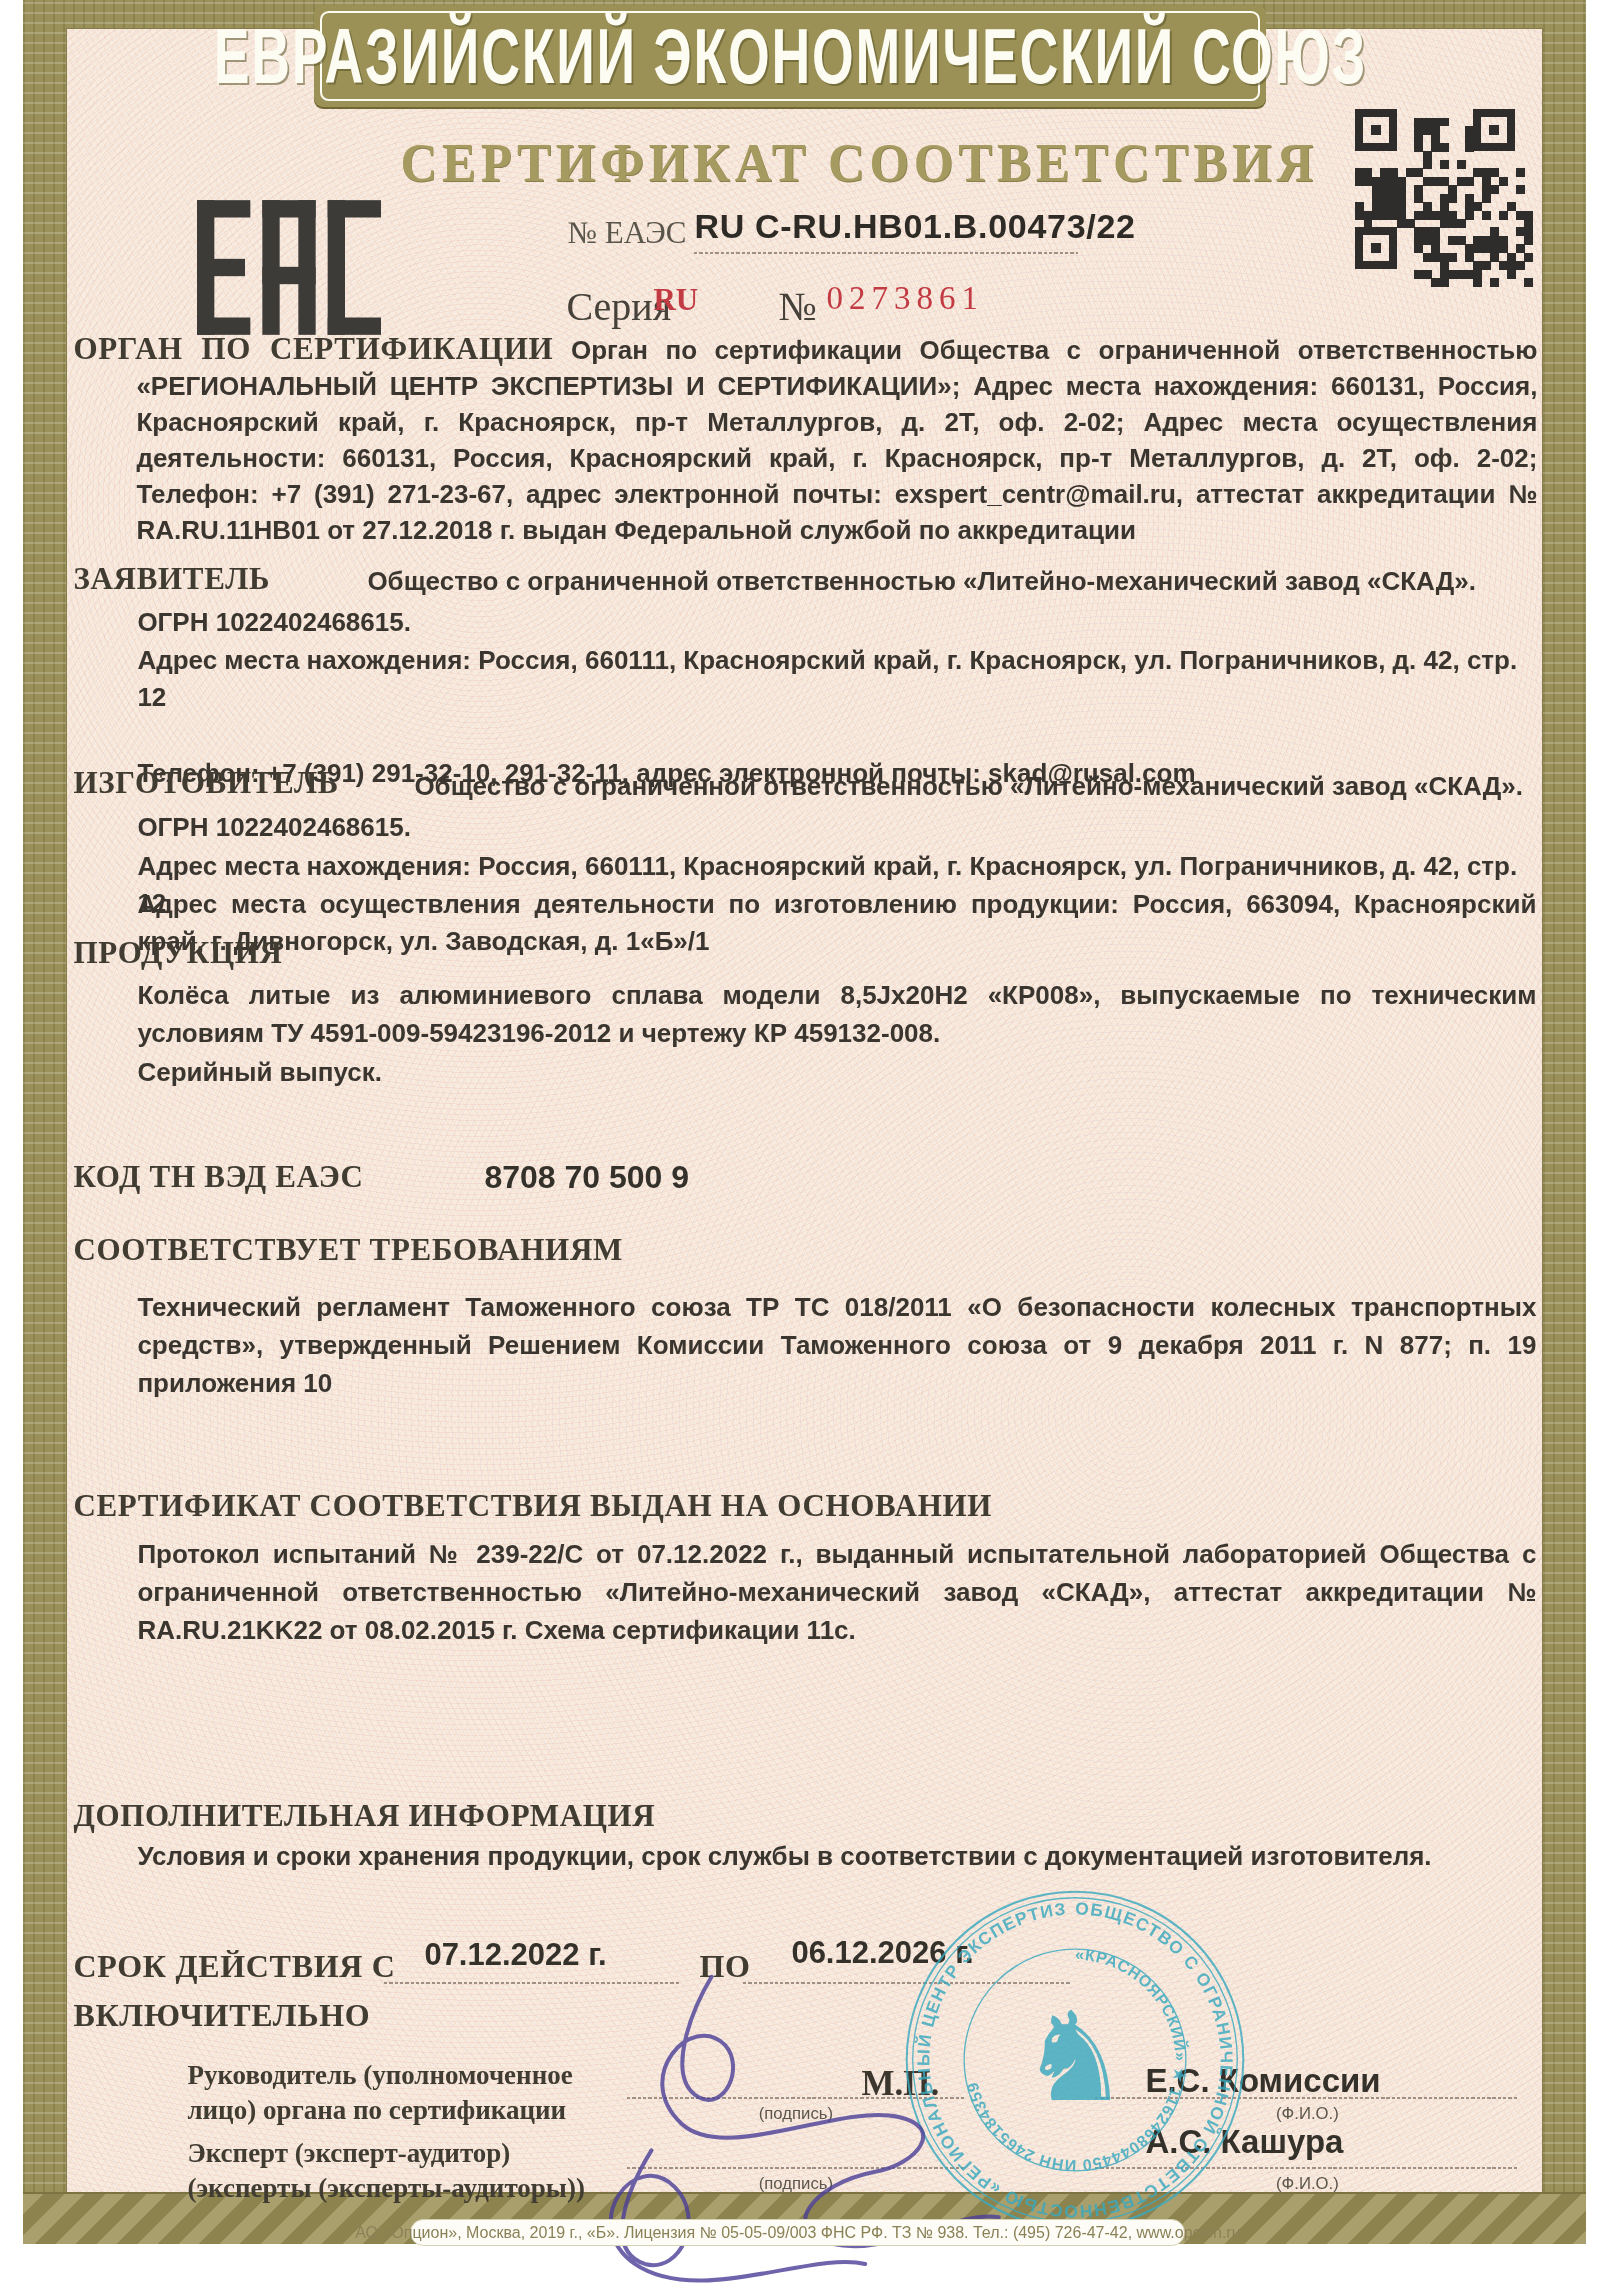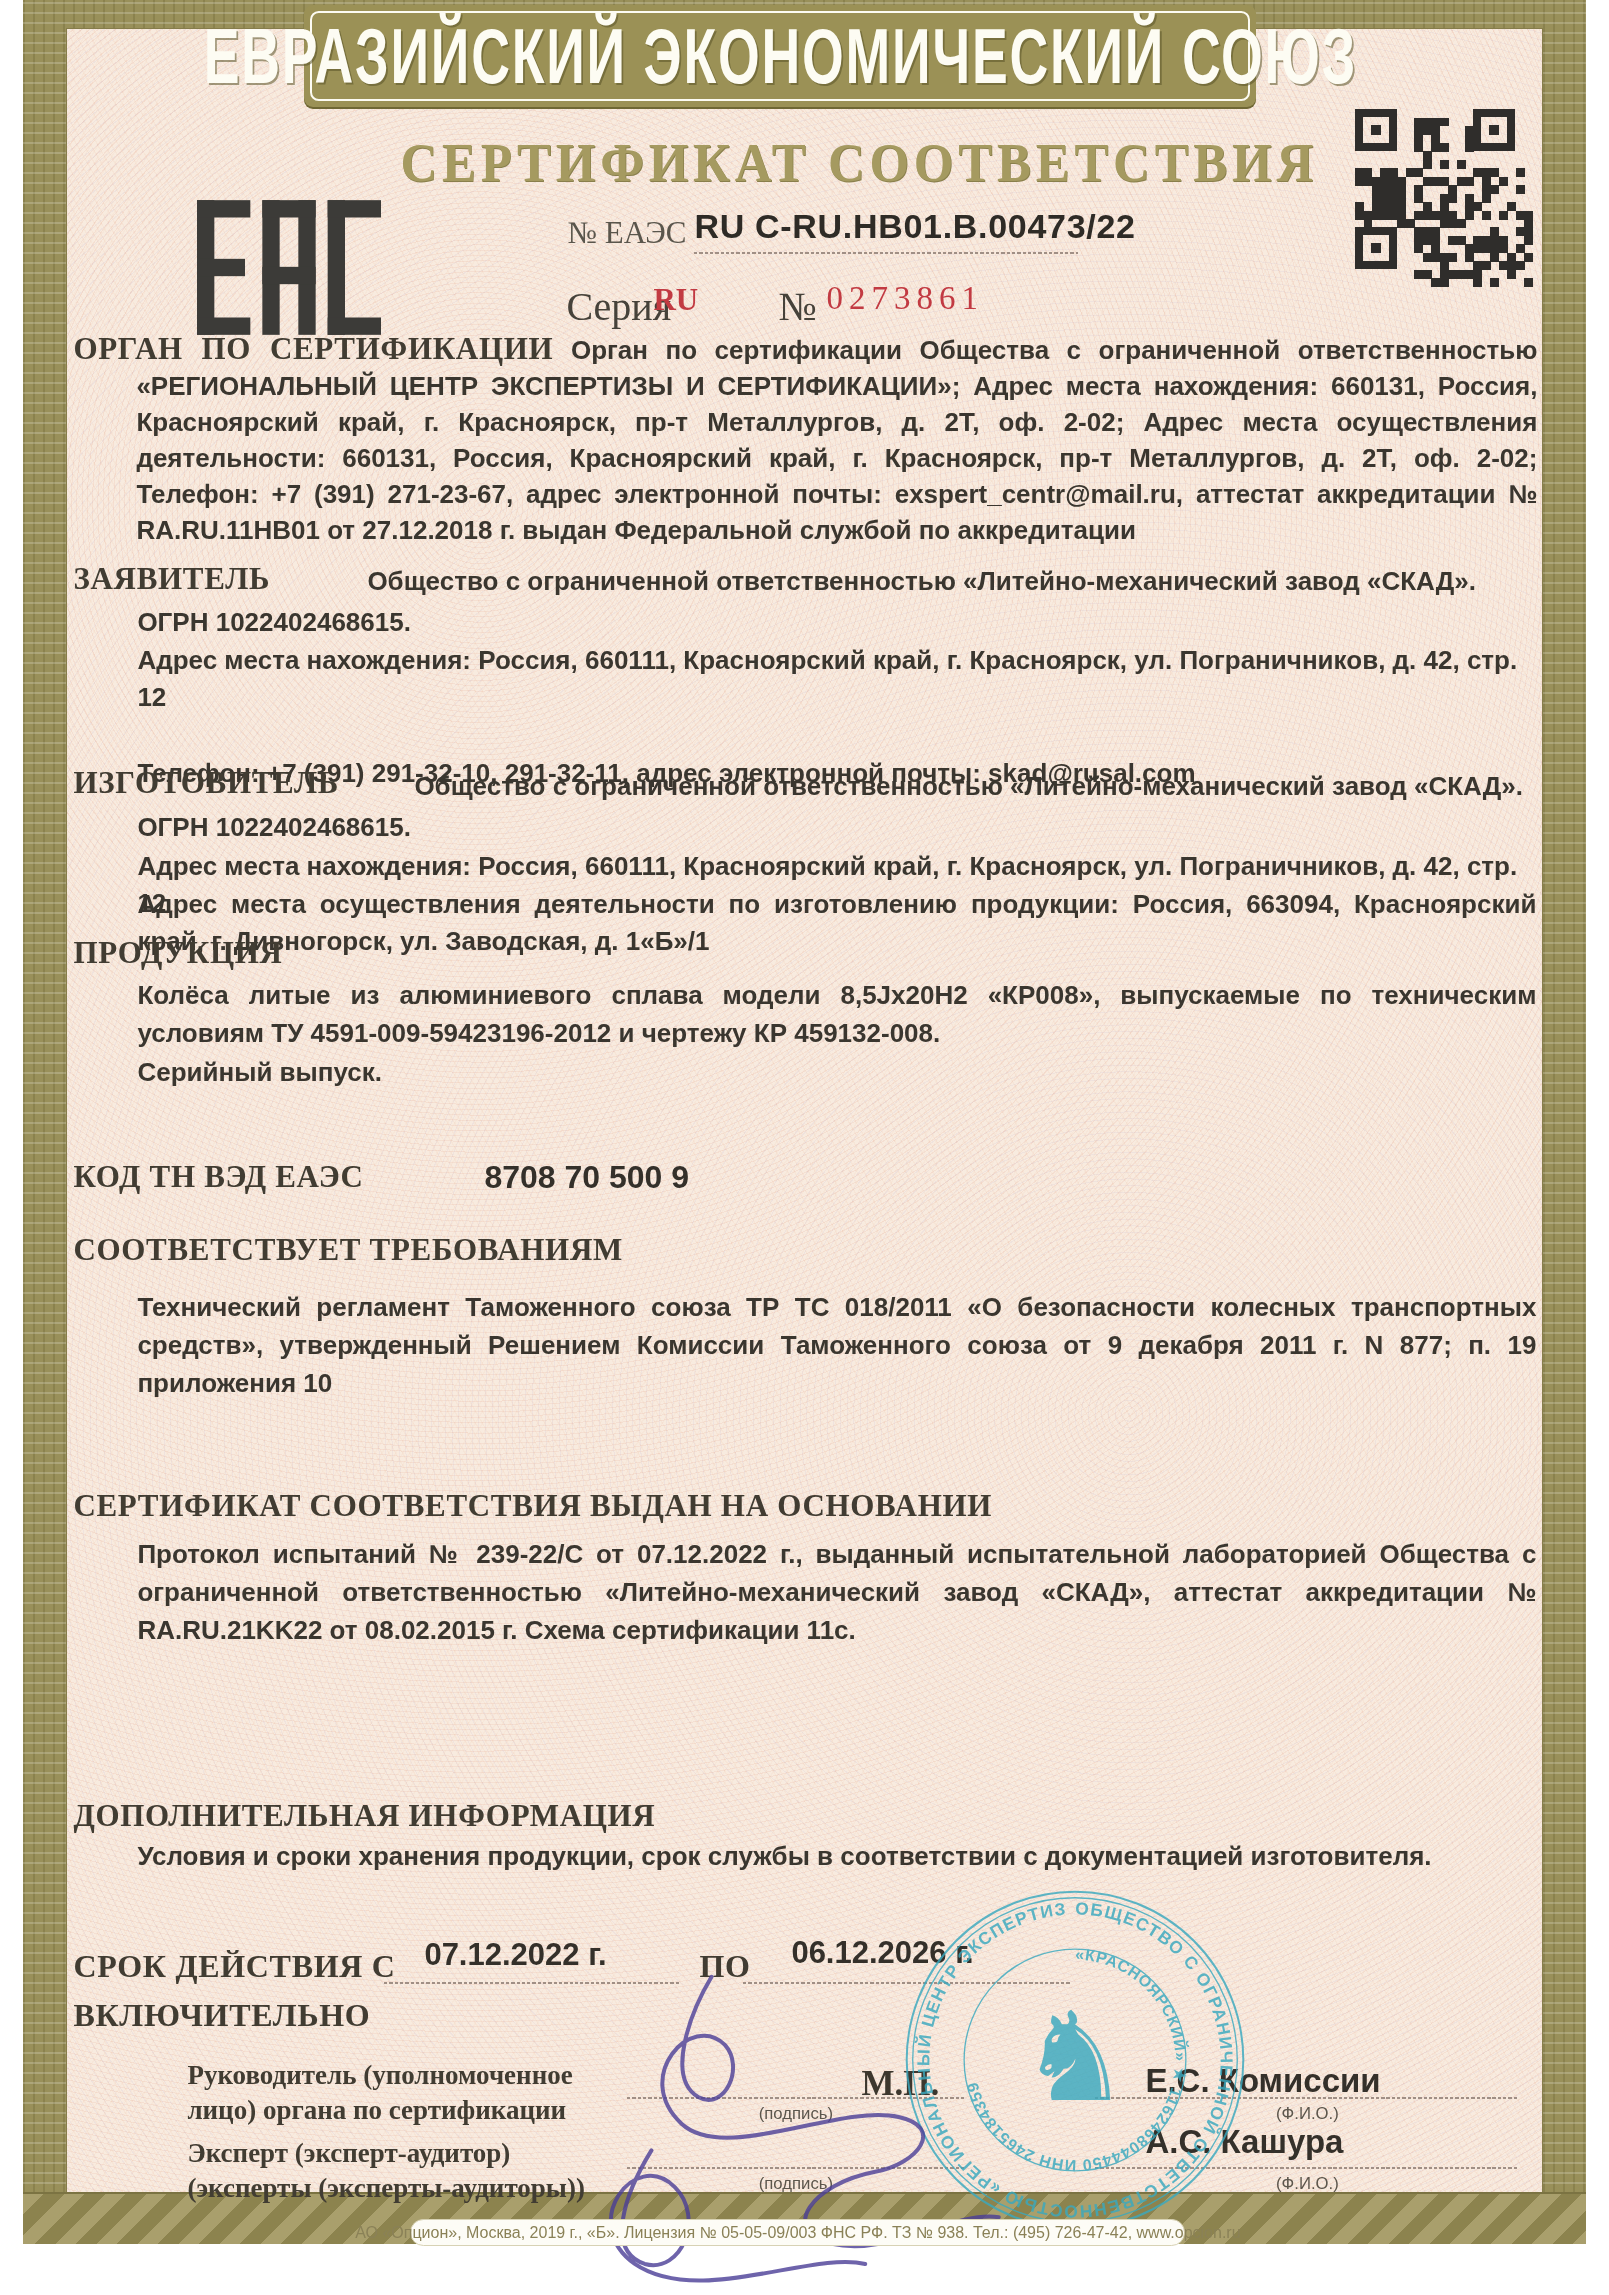--- a/index.html
+++ b/index.html
@@ -16,21 +16,21 @@
           background-image: repeating-linear-gradient(135deg, #a99f6c 0 14.7px, #8c834e 14.7px 29px);
           border-top:2.7px solid #7b7342; }
   .content { position:absolute; left:43px; right:43px; top:28px; bottom:50px;
           background-color:#f8ebdf;
           background-image:
             repeating-radial-gradient(circle at 28% 22%, rgba(216,118,92,.10) 0 1px, transparent 1px 5.3px),
             repeating-radial-gradient(circle at 72% 64%, rgba(142,128,198,.08) 0 1px, transparent 1px 6.7px),
             repeating-linear-gradient(60deg, rgba(228,158,118,.08) 0 1.3px, transparent 1.3px 6px),
             repeating-linear-gradient(-60deg, rgba(228,158,118,.06) 0 1.3px, transparent 1.3px 6px);
           border:1.3px solid #867d4b; }
-  .banner { position:absolute; left:281px; top:5.3px; width:952px; height:102px;
+  .banner { position:absolute; left:291px; top:5.3px; width:952px; height:102px;
           background:#9b9156; border-radius:9px; box-shadow:0 2px 0 #6f6734; }
   .banner-inner { position:absolute; inset:6px; border:2px solid #fdfcf3; border-radius:8.7px;
           display:flex; align-items:center; justify-content:center; }
   .banner-text { font-family:"Liberation Sans", sans-serif; font-weight:700; font-size:61px;
           color:#fdfcf3; letter-spacing:2px; white-space:nowrap;
           transform:scale(.88,1.28); text-shadow:2px 2px 0 rgba(90,84,40,.55); }
   .eac-box { position:absolute; left:174px; top:200px; width:184px; height:135px; }
   .doc-title { position:absolute; left:377px; top:134px; width:835px; text-align:center;
           font-family:"Liberation Serif", serif; font-weight:700; font-size:51px; letter-spacing:4.7px;
           color:#a59a60; text-shadow:0.7px 0.7px 0 #897f4c; white-space:nowrap; transform:scaleY(1.08); }

